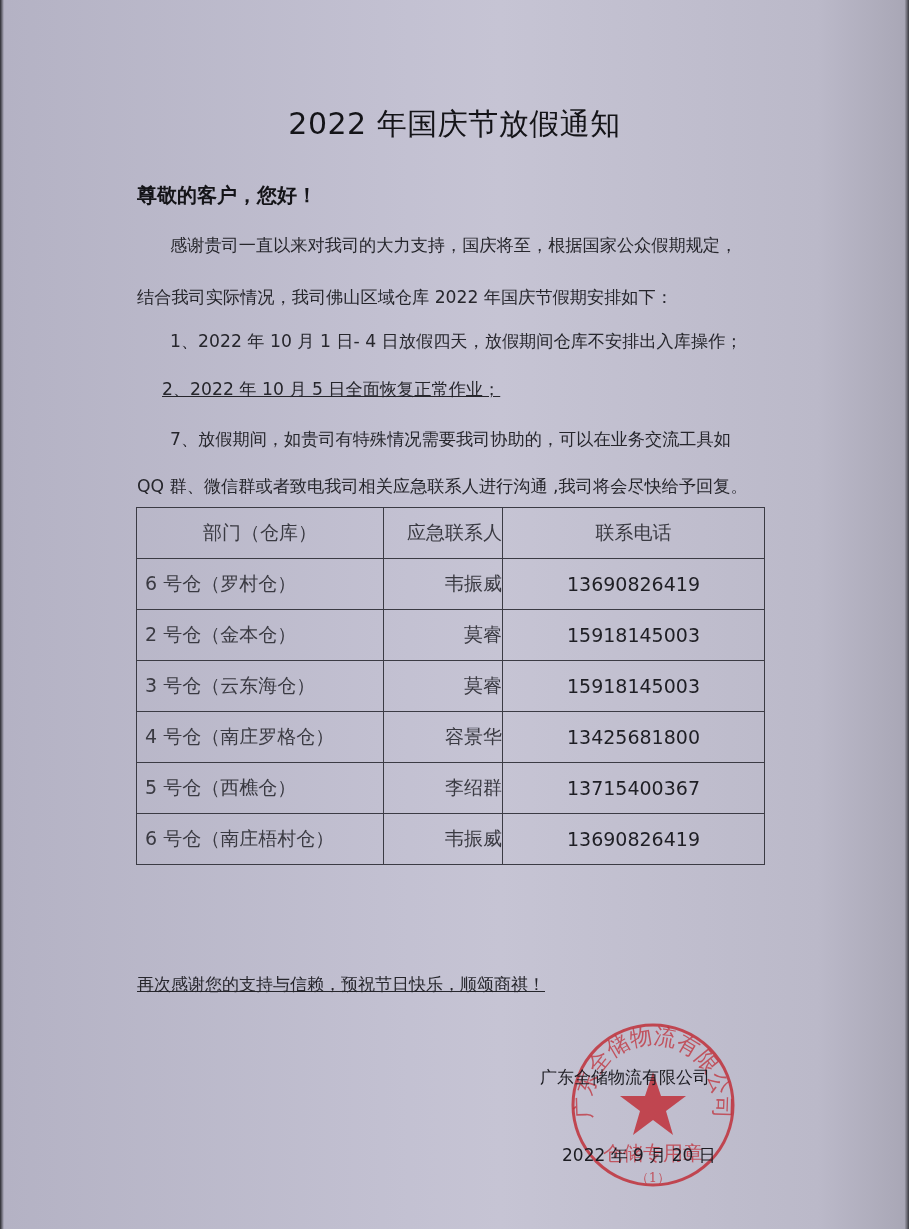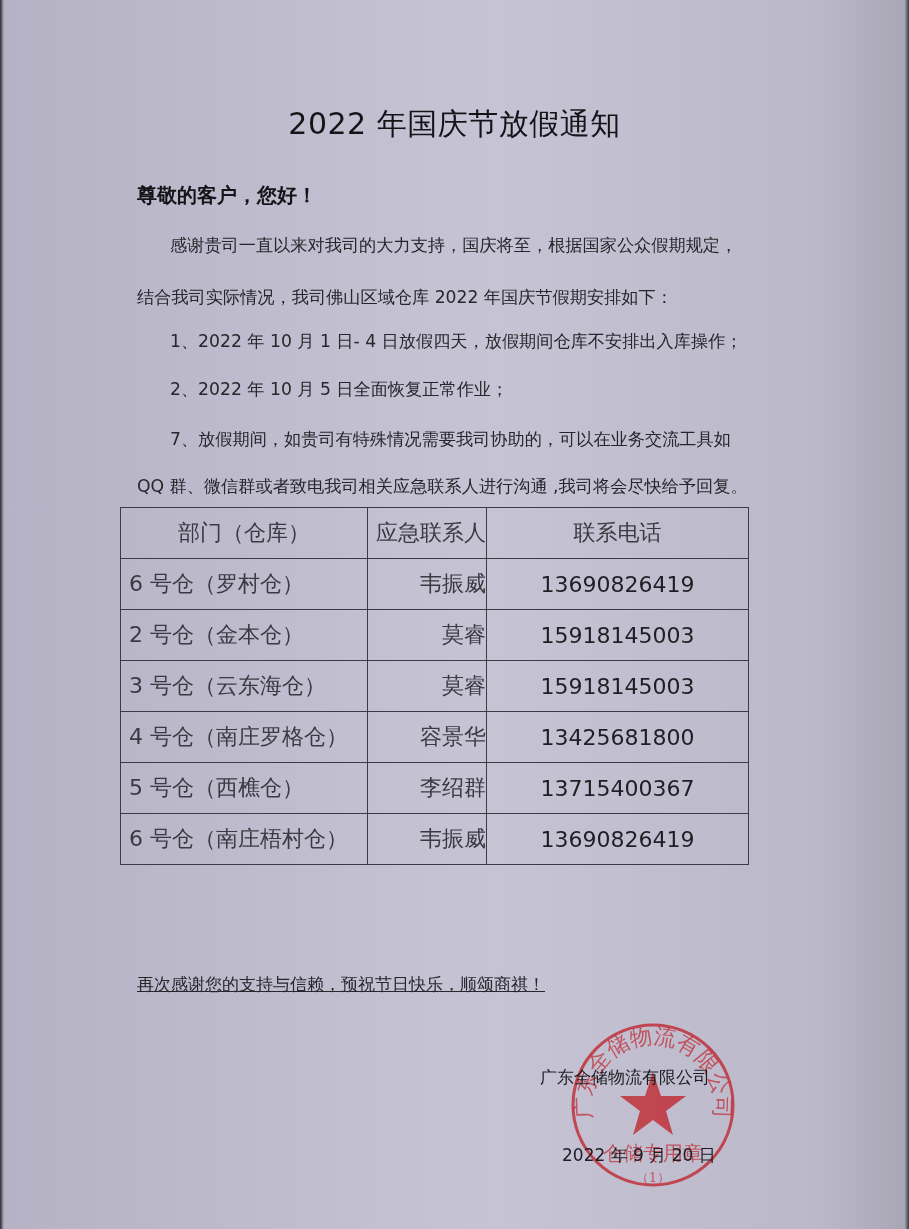--- a/index.html
+++ b/index.html
@@ -10,22 +10,22 @@
     color:#1c1c22;
   }
   .page { position:absolute; left:0; top:0; width:769px; height:1229px; }
   .title {
     position:absolute; left:0; width:909px; top:104px; text-align:center;
     font-size:30px; color:#141418; letter-spacing:0.5px;
   }
   .greeting { position:absolute; left:137px; top:182px; font-size:20px; font-weight:bold; color:#141418; }
   .para { position:absolute; font-size:17.2px; color:#26262c; white-space:nowrap; }
   table.contacts {
-    position:absolute; left:120px; top:507px; border-collapse:collapse;
-    font-size:22px; color:#3a3a42;
+    position:absolute; left:136px; top:507px; border-collapse:collapse;
+    font-size:19px; color:#3a3a42;
   }
   table.contacts td, table.contacts th {
     border:1.5px solid #3b3b44; height:50px; padding:0; font-weight:normal;
   }
   table.contacts th { color:#3a3a42; }
   .c1 { width:238px; text-align:left; padding-left:8px !important; }
   th.c1 { text-align:center; padding-left:0 !important; }
   .c2 { width:118px; text-align:right;font-family:Liberation Mono, monospace; }
   .c3 { width:261px; text-align:center; color:#1e1e24; }
   .total { position:absolute; left:137px; top:880px; font-size:17px; color:#2a2a30; white-space:nowrap; }
@@ -40,21 +40,21 @@
 </head>
 <body>
 
 <div class="page">
   <div class="title">2022 年国庆节放假通知</div>
   <div class="greeting">尊敬的客户，您好！</div>
 
   <div class="para" style="left:170px; top:233px;">感谢贵司一直以来对我司的大力支持，国庆将至，根据国家公众假期规定，</div>
   <div class="para" style="left:137px; top:285px;">结合我司实际情况，我司佛山区域仓库 2022 年国庆节假期安排如下：</div>
   <div class="para" style="left:170px; top:329px;">1、2022 年 10 月 1 日- 4 日放假四天，放假期间仓库不安排出入库操作；</div>
-  <div class="para" style="left:170px; top:377px;">2、2022 年 10 月 5 日全面恢复正常作业；</div>
+  <div class="para" style="left:162px; top:377px;text-decoration:underline;">2、2022 年 10 月 5 日全面恢复正常作业；</div>
   <div class="para" style="left:170px; top:427px;">7、放假期间，如贵司有特殊情况需要我司协助的，可以在业务交流工具如</div>
   <div class="para" style="left:137px; top:474px;">QQ 群、微信群或者致电我司相关应急联系人进行沟通 ,我司将会尽快给予回复。</div>
 
   <table class="contacts">
     <thead>
       <tr>
         <th class="c1">部门（仓库）</th>
         <th class="c2">应急联系人</th>
         <th class="c3">联系电话</th>
       </tr>

